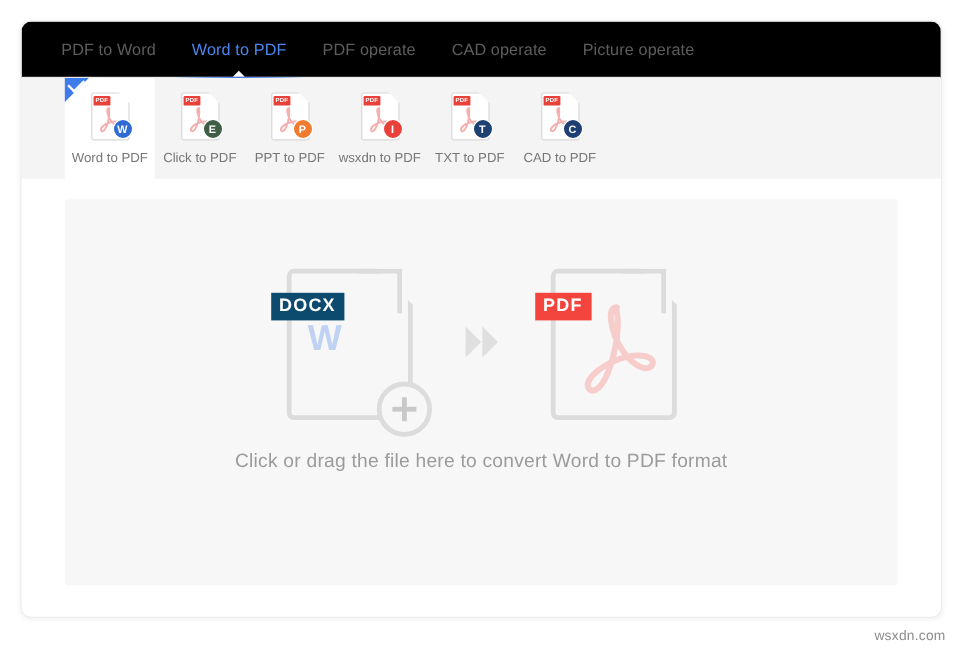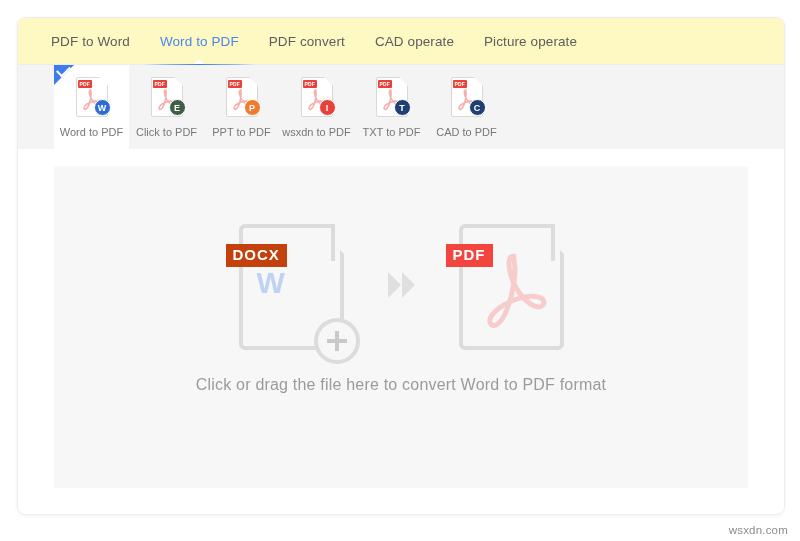--- a/index.html
+++ b/index.html
@@ -26,21 +26,21 @@
     border: 1px solid #ededed;
     border-radius: 9px;
     box-shadow: 0 1px 4px rgba(0,0,0,0.06);
     overflow: hidden;
   }
 
   
   .tabbar {
     position: relative;
     height: 47px;
-    background: #fef9c3;
+    background: #000000;
     border-bottom: 1px solid #ececec;
     padding-left: 33px;
     box-sizing: border-box;
     display: flex;
     align-items: center;
   }
   .tab {
     font-size: 13.5px;
     color: #5d5d5d;
     letter-spacing: 0.1px;
@@ -252,21 +252,21 @@
     position: absolute;
     left: -13px;
     top: 20px;
     color: #ffffff;
     font-size: 15px;
     font-weight: bold;
     letter-spacing: 1px;
     padding: 3px 7px 4px 7px;
     line-height: 16px;
   }
-  .tag-docx { background: #c2410c; }
+  .tag-docx { background: #0c4a6e; }
   .tag-pdf  { background: #f3453e; }
 
   .docx-w {
     position: absolute;
     left: 18px;
     top: 46px;
     font-size: 30px;
     font-weight: bold;
     color: #bfd2f2;
     line-height: 26px;
@@ -358,21 +358,21 @@
   <div class="tabbar">
     <div class="tab">
       <span>PDF to Word</span>
     </div>
     <div class="tab active">
       <span>Word to PDF</span>
       <span class="tab-underline"></span>
       <span class="tab-notch"></span>
     </div>
     <div class="tab">
-      <span>PDF convert</span>
+      <span>PDF operate</span>
     </div>
     <div class="tab">
       <span>CAD operate</span>
     </div>
     <div class="tab">
       <span>Picture operate</span>
     </div>
   </div>
 
   <div class="toolstrip">

